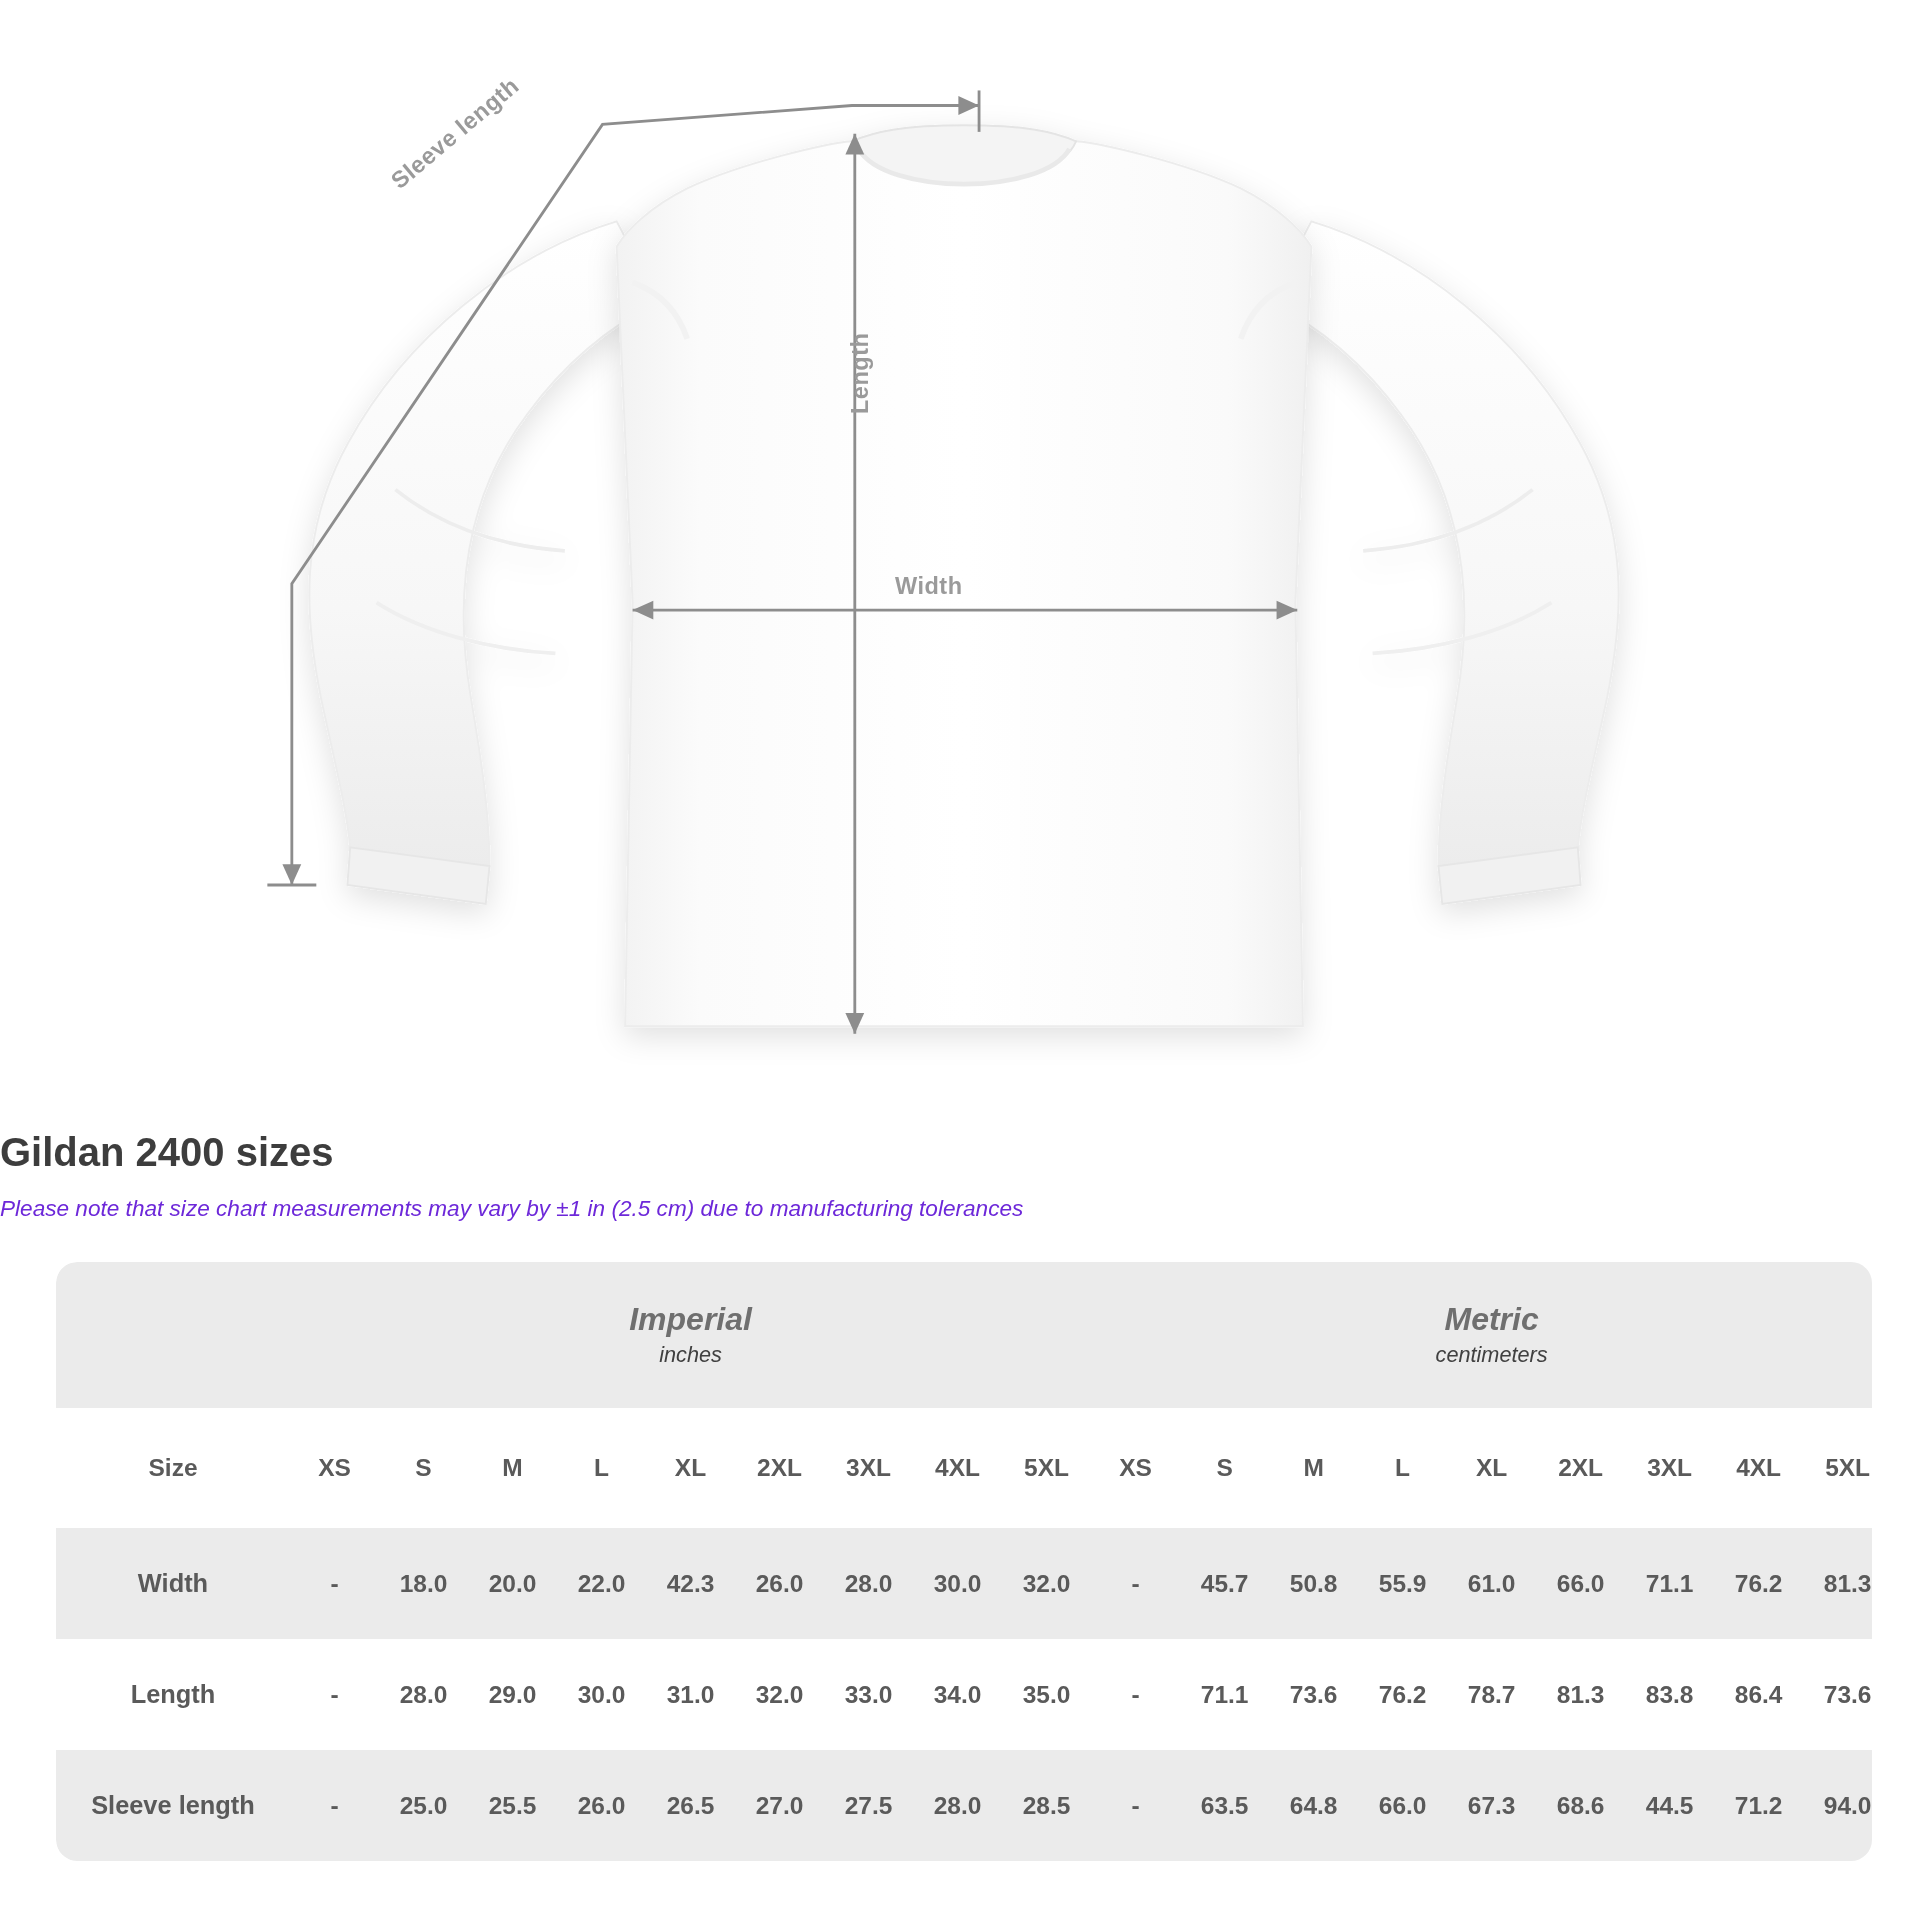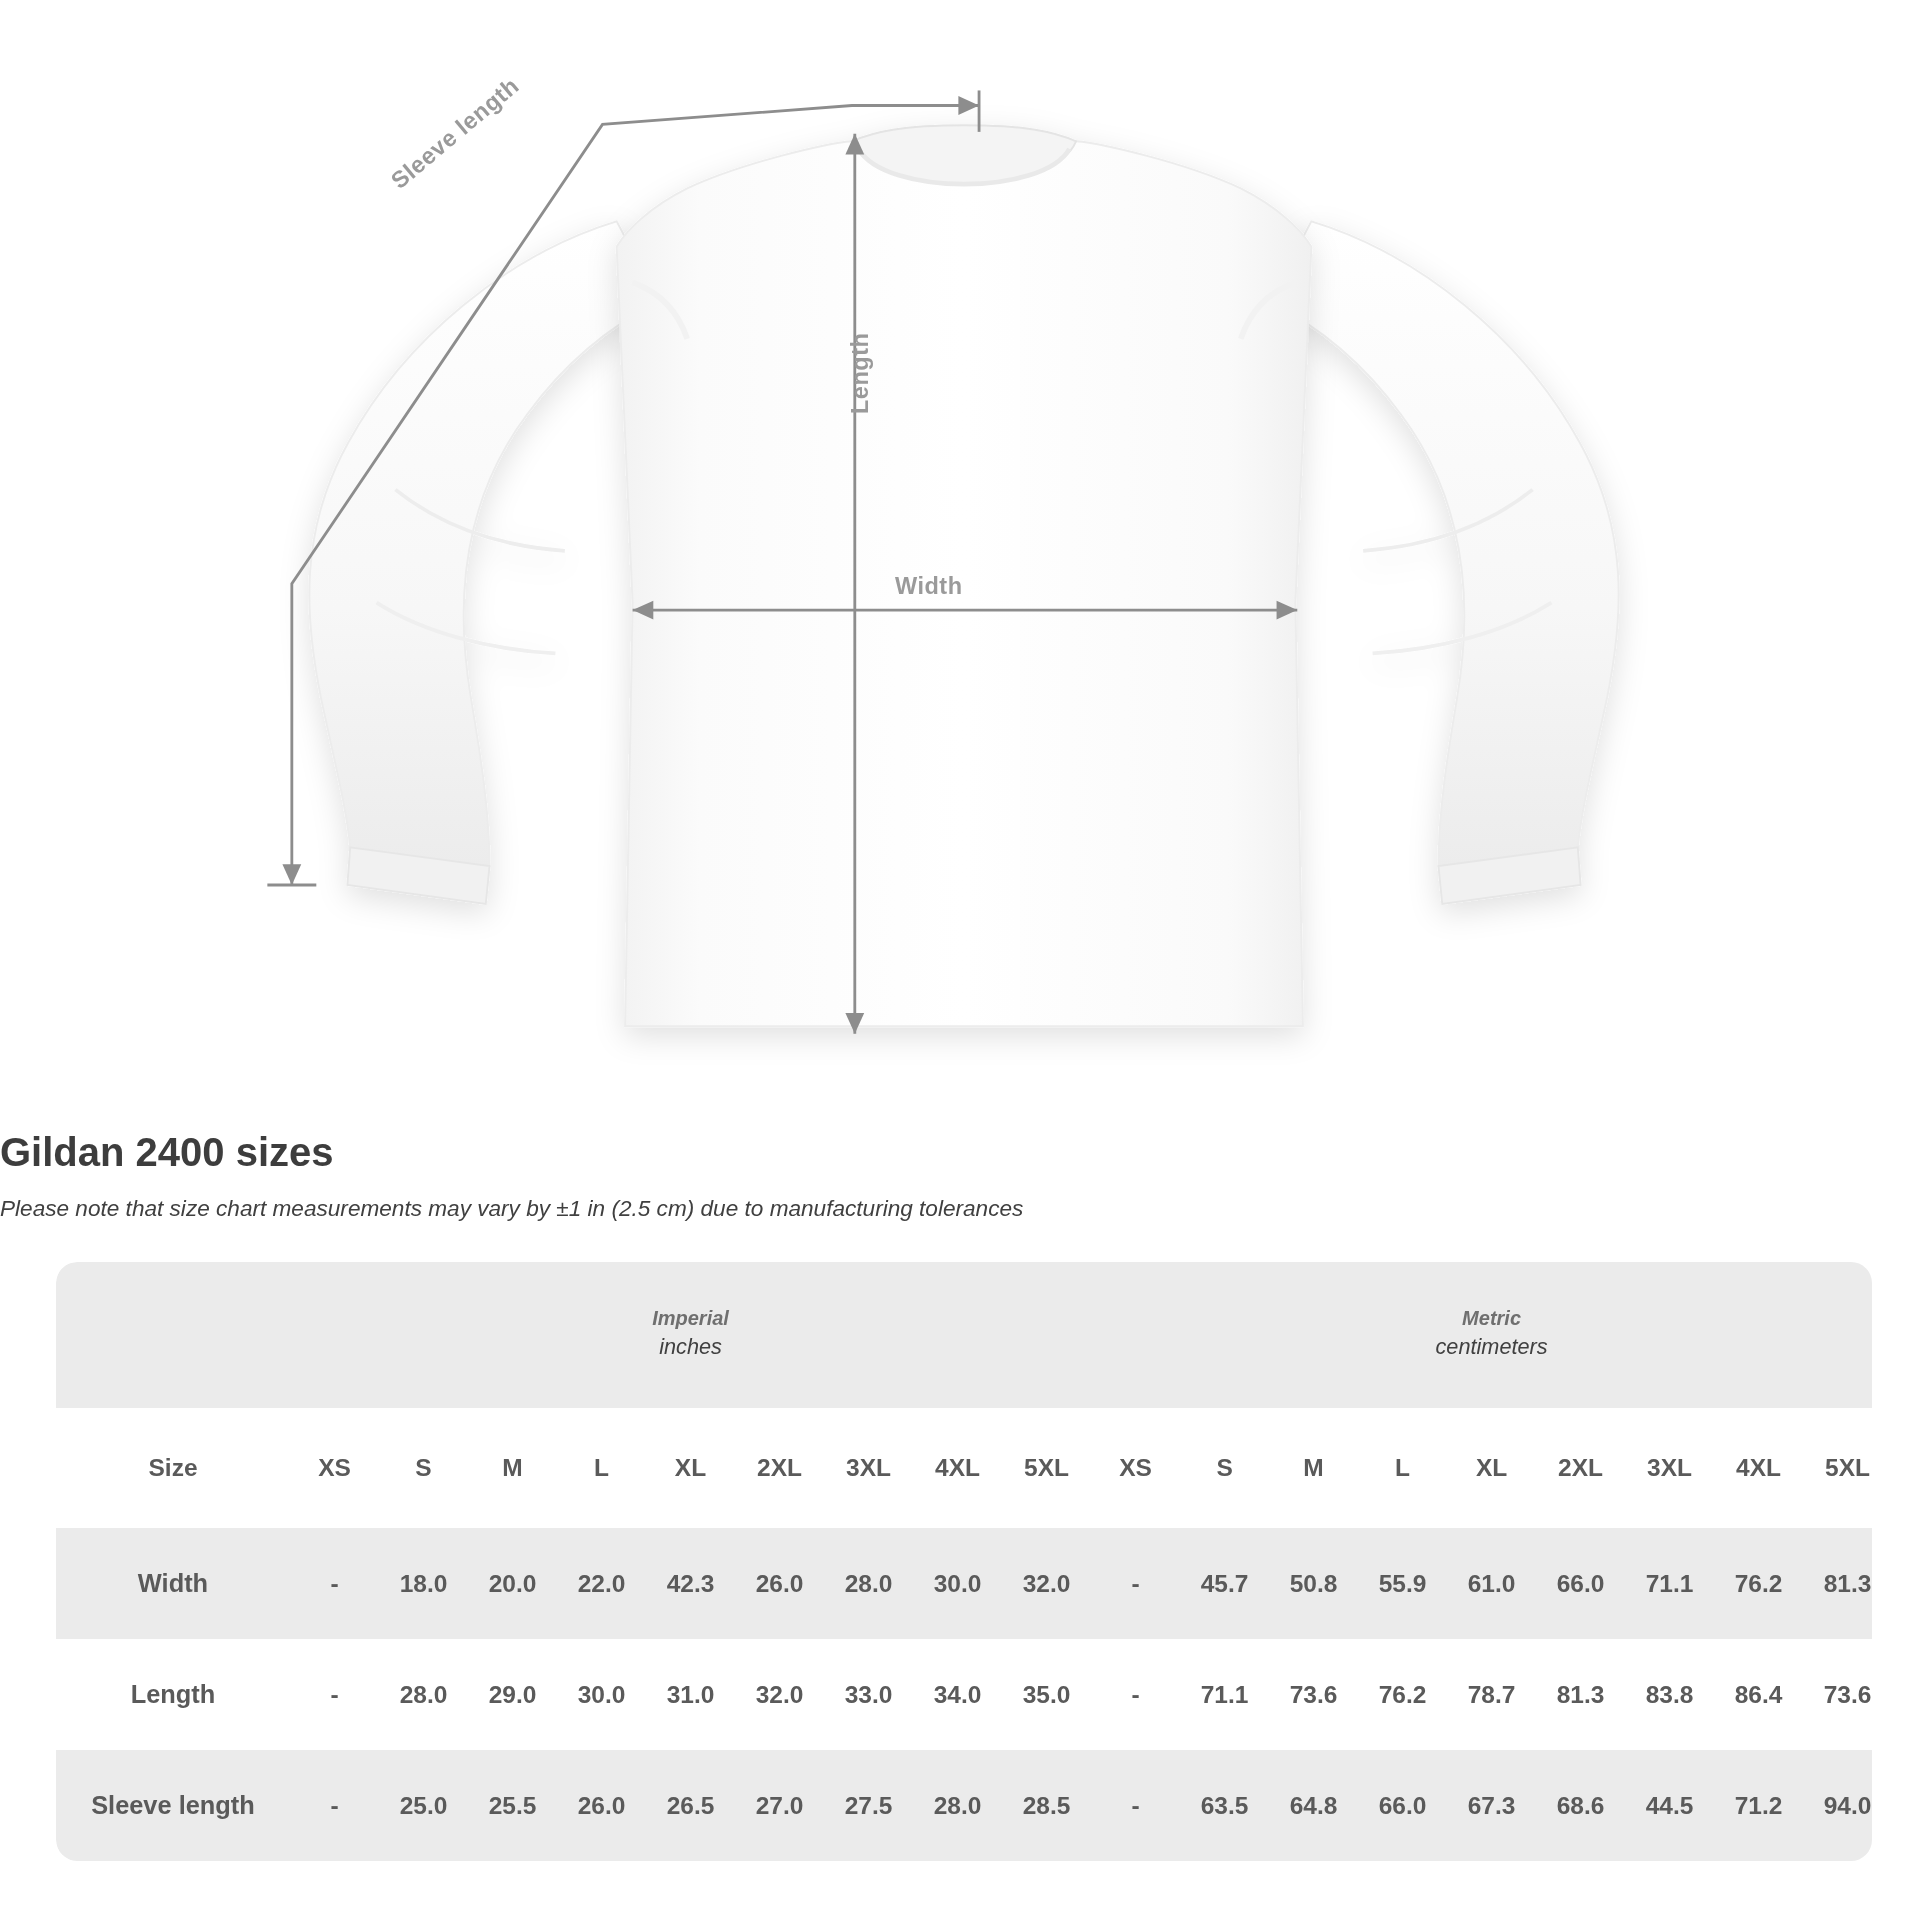--- a/index.html
+++ b/index.html
@@ -64,21 +64,21 @@
   }
   .chart-title {
     font-size: 40px;
     font-weight: bold;
     color: #3d3d3d;
     margin: 0 0 21px 0;
   }
   .chart-note {
     font-size: 22.6px;
     font-style: italic;
-    color: #404040;
+    color: #6d28d9;
     margin: 0;
   }
 
   
   .table-wrap {
     margin: 40px 56px 0 56px;
     border-radius: 21px;
     overflow: hidden;
     background: #ffffff;
   }
@@ -94,21 +94,21 @@
     color: #5a5a5a;
     font-weight: bold;
     padding: 0;
   }
   .unitrow td {
     background: #ebebeb;
     height: 146px;
     border: none;
   }
   .unit-name {
-    font-size: 20px;
+    font-size: 32px;
     font-style: italic;
     font-weight: bold;
     color: #6f6f6f;
     display: block;
     line-height: 1.25;
   }
   .unit-sub {
     font-size: 21.7px;
     font-style: italic;
     font-weight: normal;

